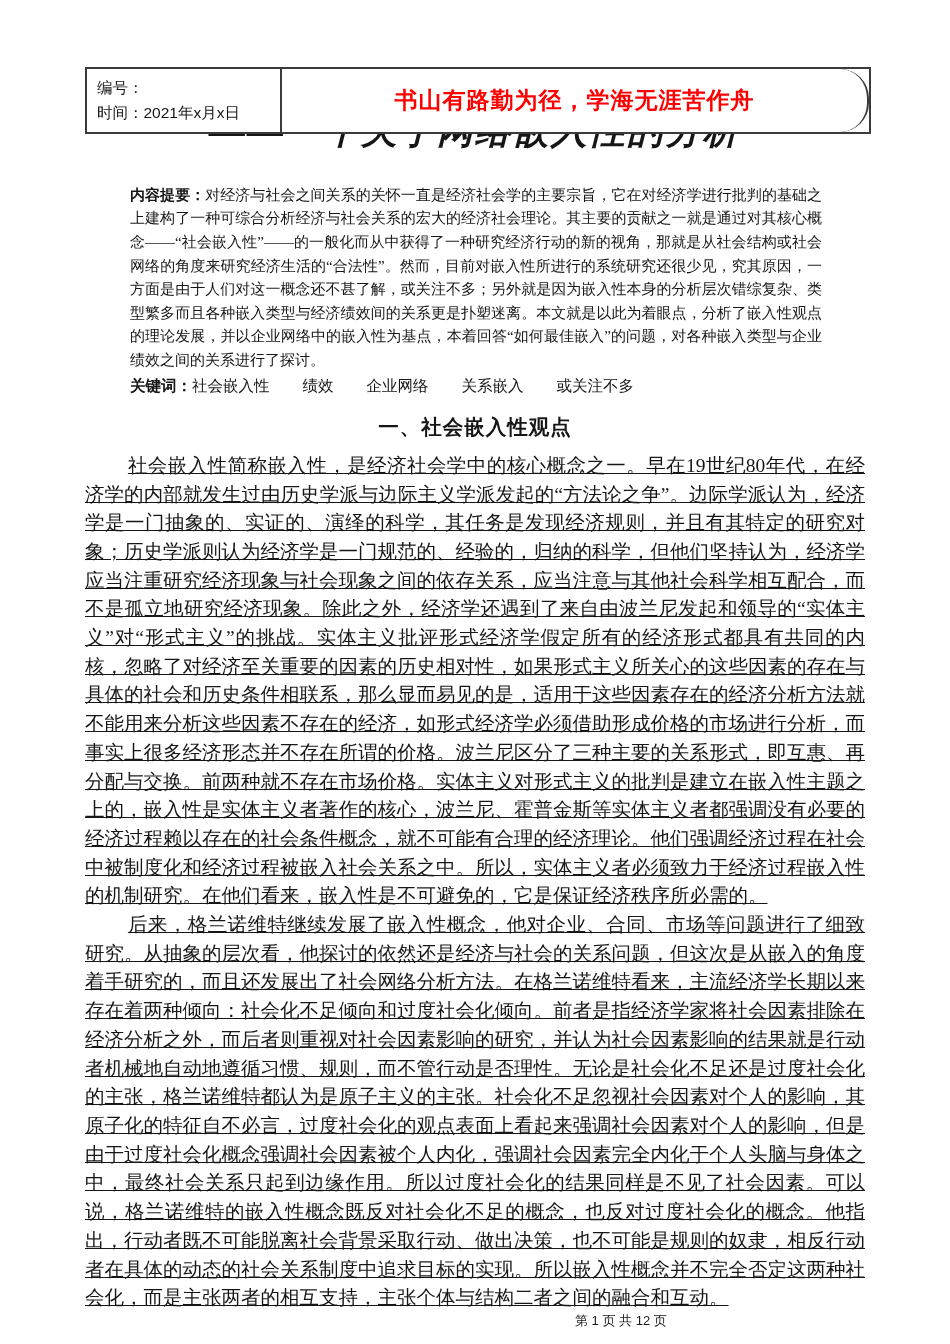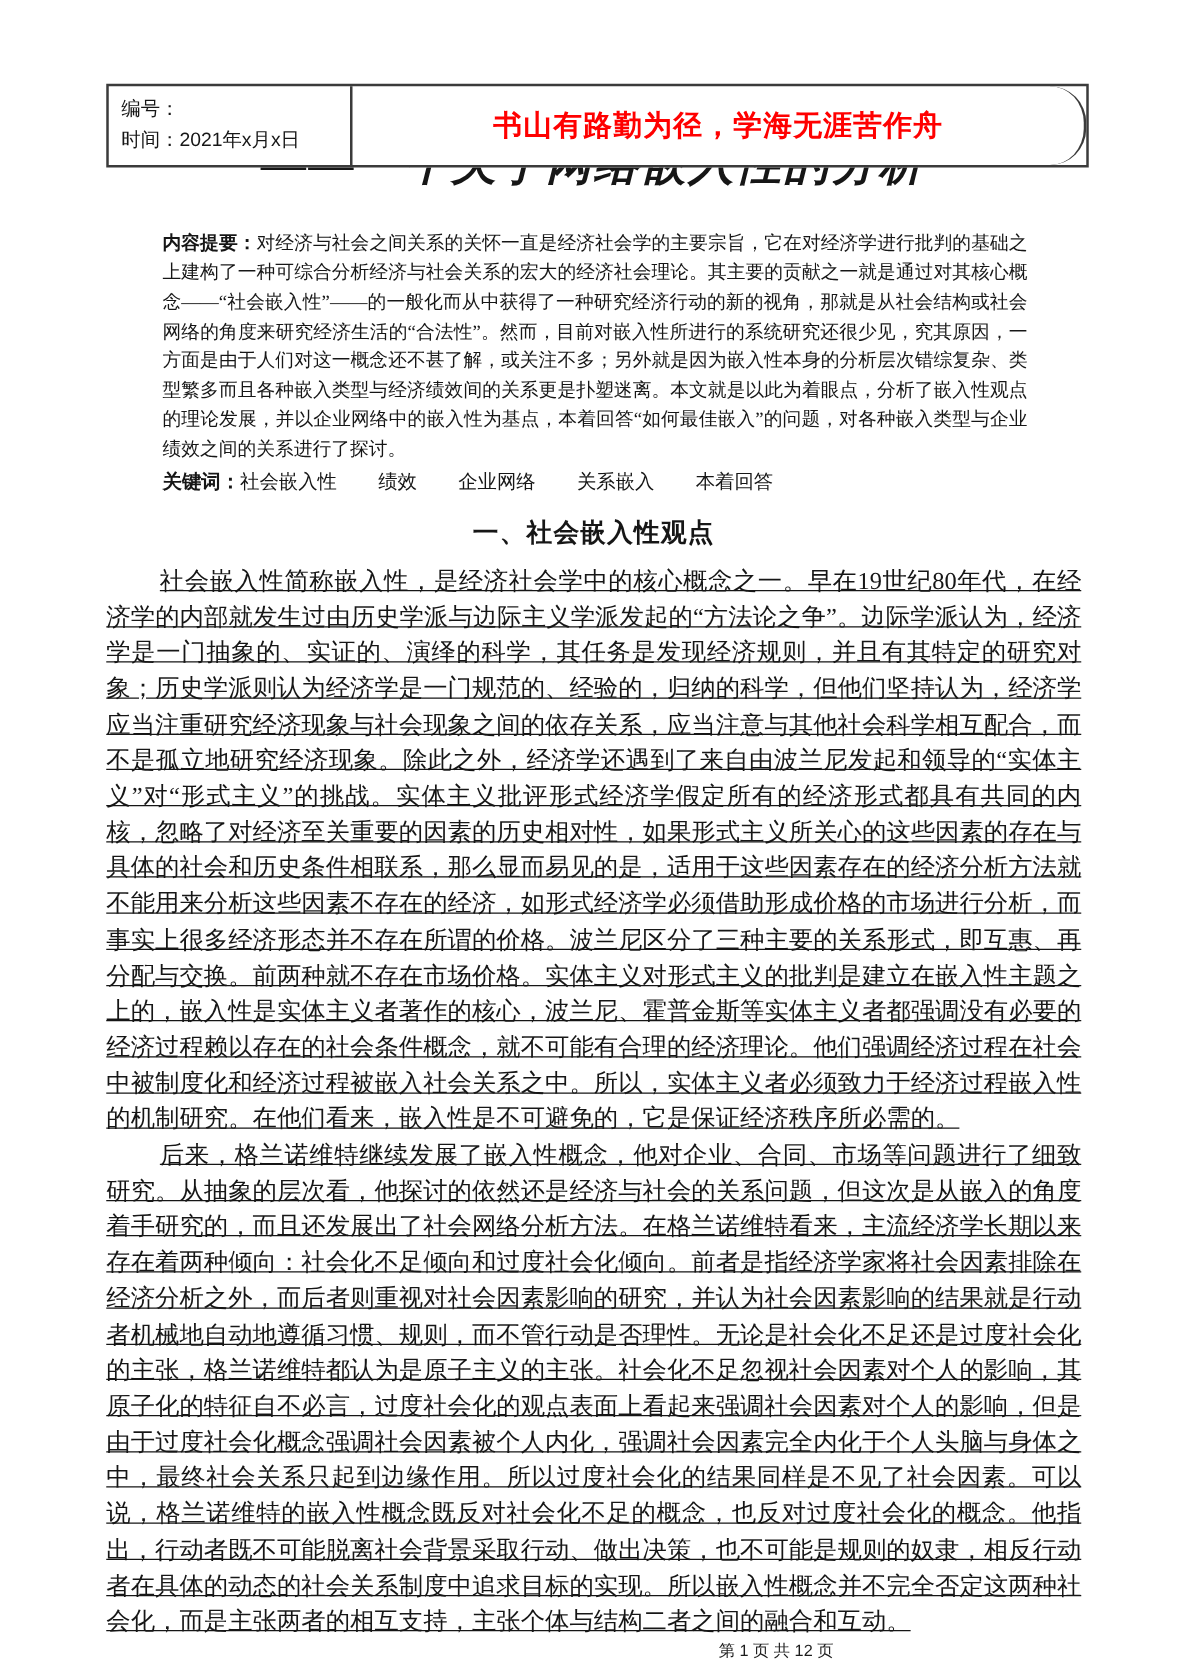--- a/index.html
+++ b/index.html
@@ -115,21 +115,21 @@
     </div>
   </div>
 
   <h1 class="doc-title">——一个关于网络嵌入性的分析</h1>
 
   <div class="abstract">
     <span class="inline-label">内容提要：</span><span>对经济与社会之间关系的关怀一直是经济社会学的主要宗旨，它在对经济学进行批判的基础之上建构了一种可综合分析经济与社会关系的宏大的经济社会理论。其主要的贡献之一就是通过对其核心概念——“社会嵌入性”——的一般化而从中获得了一种研究经济行动的新的视角，那就是从社会结构或社会网络的角度来研究经济生活的“合法性”。然而，目前对嵌入性所进行的系统研究还很少见，究其原因，一方面是由于人们对这一概念还不甚了解，或关注不多；另外就是因为嵌入性本身的分析层次错综复杂、类型繁多而且各种嵌入类型与经济绩效间的关系更是扑塑迷离。本文就是以此为着眼点，分析了嵌入性观点的理论发展，并以企业网络中的嵌入性为基点，本着回答“如何最佳嵌入”的问题，对各种嵌入类型与企业绩效之间的关系进行了探讨。</span>
   </div>
 
   <div class="keywords">
-    <span class="inline-label">关键词：</span><span class="kw">社会嵌入性</span><span class="kw">绩效</span><span class="kw">企业网络</span><span class="kw">关系嵌入</span><span class="kw">本着回答</span>
+    <span class="inline-label">关键词：</span><span class="kw">社会嵌入性</span><span class="kw">绩效</span><span class="kw">企业网络</span><span class="kw">关系嵌入</span><span class="kw">或关注不多</span>
   </div>
 
   <h2 class="section-heading">一、社会嵌入性观点</h2>
 
   <div class="body-text">
     <p>社会嵌入性简称嵌入性，是经济社会学中的核心概念之一。早在19世纪80年代，在经济学的内部就发生过由历史学派与边际主义学派发起的“方法论之争”。边际学派认为，经济学是一门抽象的、实证的、演绎的科学，其任务是发现经济规则，并且有其特定的研究对象；历史学派则认为经济学是一门规范的、经验的，归纳的科学，但他们坚持认为，经济学应当注重研究经济现象与社会现象之间的依存关系，应当注意与其他社会科学相互配合，而不是孤立地研究经济现象。除此之外，经济学还遇到了来自由波兰尼发起和领导的“实体主义”对“形式主义”的挑战。实体主义批评形式经济学假定所有的经济形式都具有共同的内核，忽略了对经济至关重要的因素的历史相对性，如果形式主义所关心的这些因素的存在与具体的社会和历史条件相联系，那么显而易见的是，适用于这些因素存在的经济分析方法就不能用来分析这些因素不存在的经济，如形式经济学必须借助形成价格的市场进行分析，而事实上很多经济形态并不存在所谓的价格。波兰尼区分了三种主要的关系形式，即互惠、再分配与交换。前两种就不存在市场价格。实体主义对形式主义的批判是建立在嵌入性主题之上的，嵌入性是实体主义者著作的核心，波兰尼、霍普金斯等实体主义者都强调没有必要的经济过程赖以存在的社会条件概念，就不可能有合理的经济理论。他们强调经济过程在社会中被制度化和经济过程被嵌入社会关系之中。所以，实体主义者必须致力于经济过程嵌入性的机制研究。在他们看来，嵌入性是不可避免的，它是保证经济秩序所必需的。</p>
     <p>后来，格兰诺维特继续发展了嵌入性概念，他对企业、合同、市场等问题进行了细致研究。从抽象的层次看，他探讨的依然还是经济与社会的关系问题，但这次是从嵌入的角度着手研究的，而且还发展出了社会网络分析方法。在格兰诺维特看来，主流经济学长期以来存在着两种倾向：社会化不足倾向和过度社会化倾向。前者是指经济学家将社会因素排除在经济分析之外，而后者则重视对社会因素影响的研究，并认为社会因素影响的结果就是行动者机械地自动地遵循习惯、规则，而不管行动是否理性。无论是社会化不足还是过度社会化的主张，格兰诺维特都认为是原子主义的主张。社会化不足忽视社会因素对个人的影响，其原子化的特征自不必言，过度社会化的观点表面上看起来强调社会因素对个人的影响，但是由于过度社会化概念强调社会因素被个人内化，强调社会因素完全内化于个人头脑与身体之中，最终社会关系只起到边缘作用。所以过度社会化的结果同样是不见了社会因素。可以说，格兰诺维特的嵌入性概念既反对社会化不足的概念，也反对过度社会化的概念。他指出，行动者既不可能脱离社会背景采取行动、做出决策，也不可能是规则的奴隶，相反行动者在具体的动态的社会关系制度中追求目标的实现。所以嵌入性概念并不完全否定这两种社会化，而是主张两者的相互支持，主张个体与结构二者之间的融合和互动。</p>
   </div>
 
   <div class="page-footer">第 1 页 共 12 页</div>

